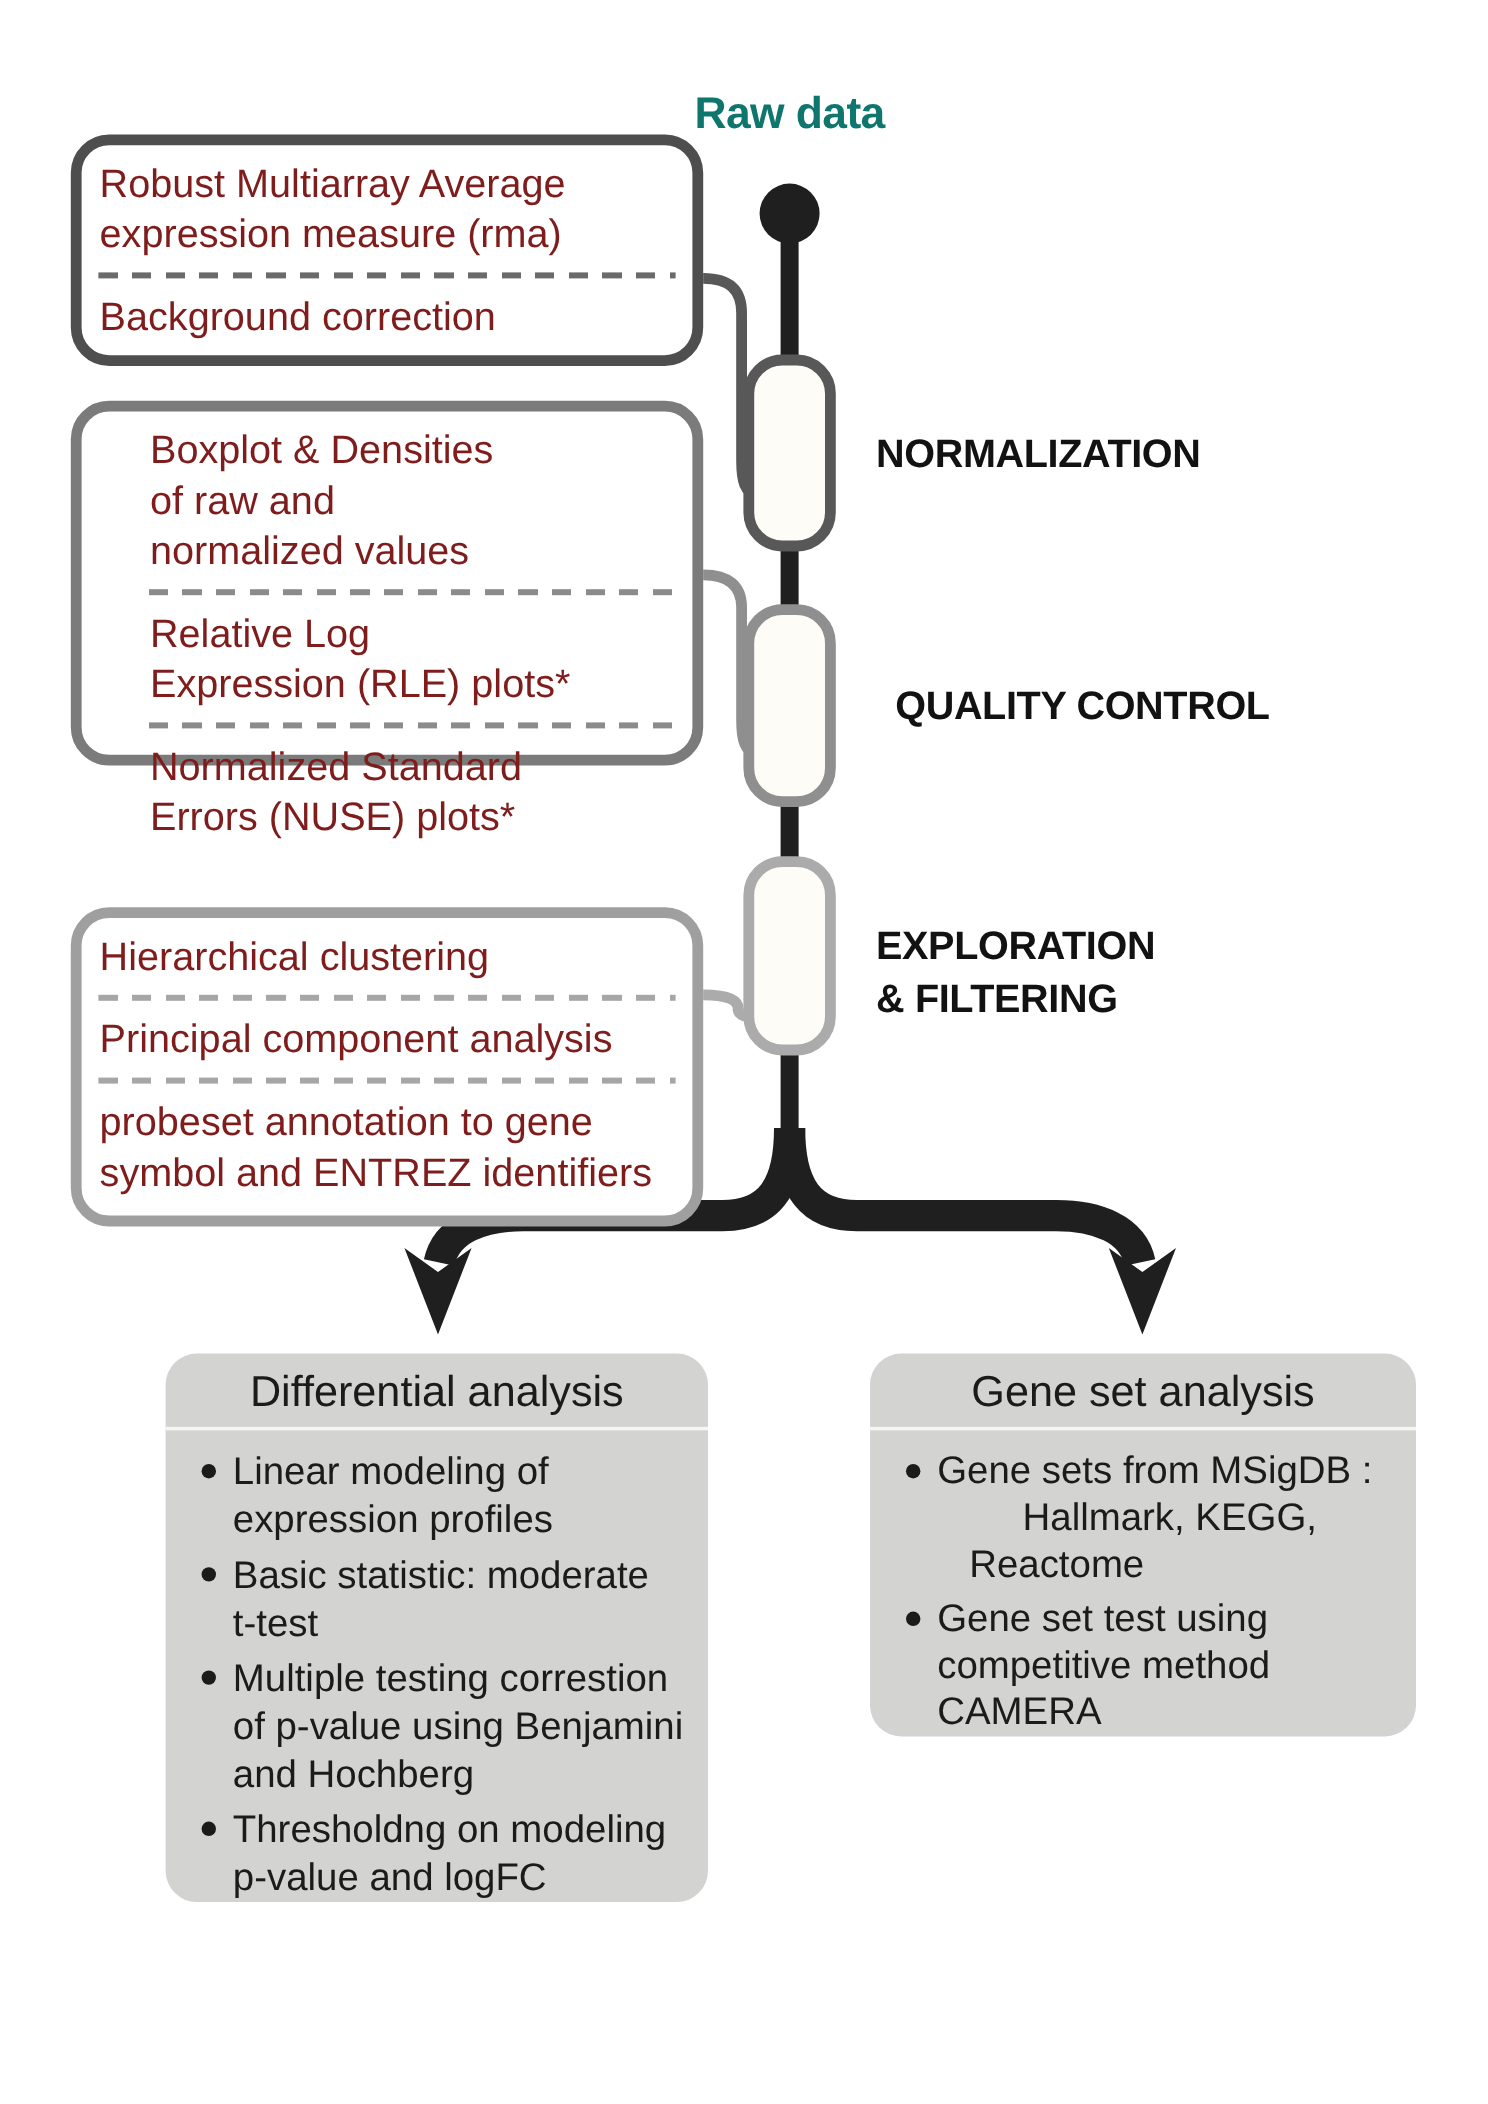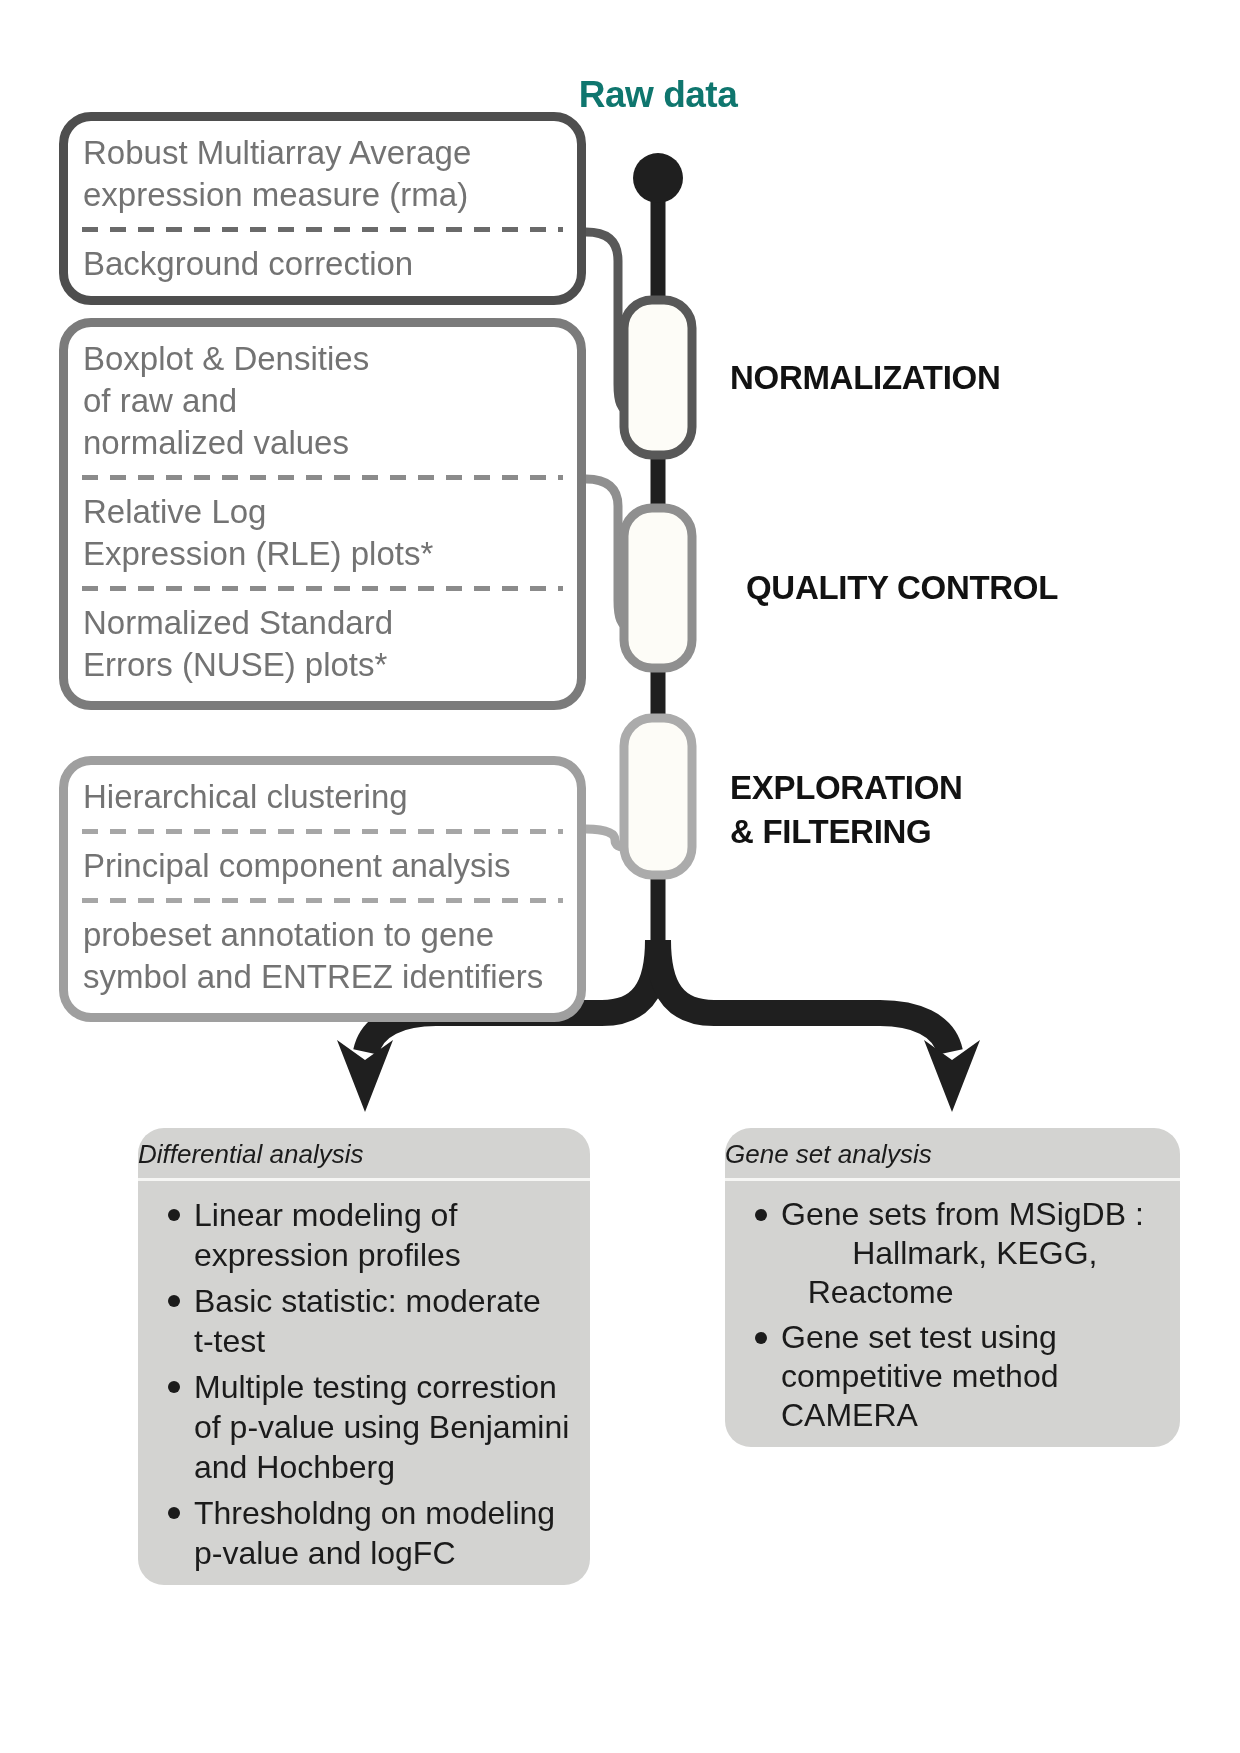--- a/index.html
+++ b/index.html
@@ -15,24 +15,24 @@
     text-align:center; font-size:37px; font-weight:bold; color:#0f766e;
     letter-spacing:-0.5px;
   }
 
   
   .sbox {
     position:absolute; left:59px; width:527px; background:#ffffff;
     border-radius:32px; box-sizing:border-box; padding:11px 0;
   }
   .sbox1 { top:112px; height:193px; border:9px solid #4e4e4e; }
-  .sbox2 { top:318px; height:392px; border:9px solid #7b7b7b; }
+  .sbox2 { top:334px; height:304px; border:9px solid #7b7b7b;padding-left:42px; }
   .sbox3 { top:756px; height:266px; border:9px solid #9f9f9f; }
   .step {
-    font-size:33px; line-height:42px; color:#737373;
+    font-size:33px; line-height:42px; color:#7f1d1d;
     padding:0 15px; white-space:pre-wrap;
   }
   .dash { height:5px; margin:11px 14px; }
   .dash1 { background:repeating-linear-gradient(90deg,#6a6a6a 0 16px,transparent 16px 28px); }
   .dash2 { background:repeating-linear-gradient(90deg,#8b8b8b 0 16px,transparent 16px 28px); }
   .dash3 { background:repeating-linear-gradient(90deg,#a6a6a6 0 16px,transparent 16px 28px); }
 
   
   .stage-label {
     position:absolute; left:730px; font-size:33px; font-weight:bold;
@@ -43,23 +43,22 @@
   .lbl3 { top:766px; }
 
   
   .gbox {
     position:absolute; background:#d3d3d1; border-radius:26px;
     overflow:hidden; color:#1b1b1b; box-sizing:border-box;
   }
   .gbox-left  { left:138px; top:1128px; width:452px; height:457px; }
   .gbox-right { left:725px; top:1128px; width:455px; height:319px; }
   .gbox .gtitle {
-    text-align:left; font-size:26px; padding:11px 0 8px;
+    text-align:center; font-size:36px; padding:11px 0 8px;
     border-bottom:3px solid #f6f6f4;
-    font-style:italic;
   }
   .bullets { padding:14px 10px 0 30px; }
   .bullet { display:flex; margin-bottom:6px; }
   .bdot {
     width:12px; height:12px; border-radius:50%; background:#1b1b1b;
     margin:14px 14px 0 0; flex:none;
   }
   .btext { font-size:32px; line-height:40px; white-space:pre-wrap; }
   .gbox-right .btext { line-height:39px; }
 </style>

